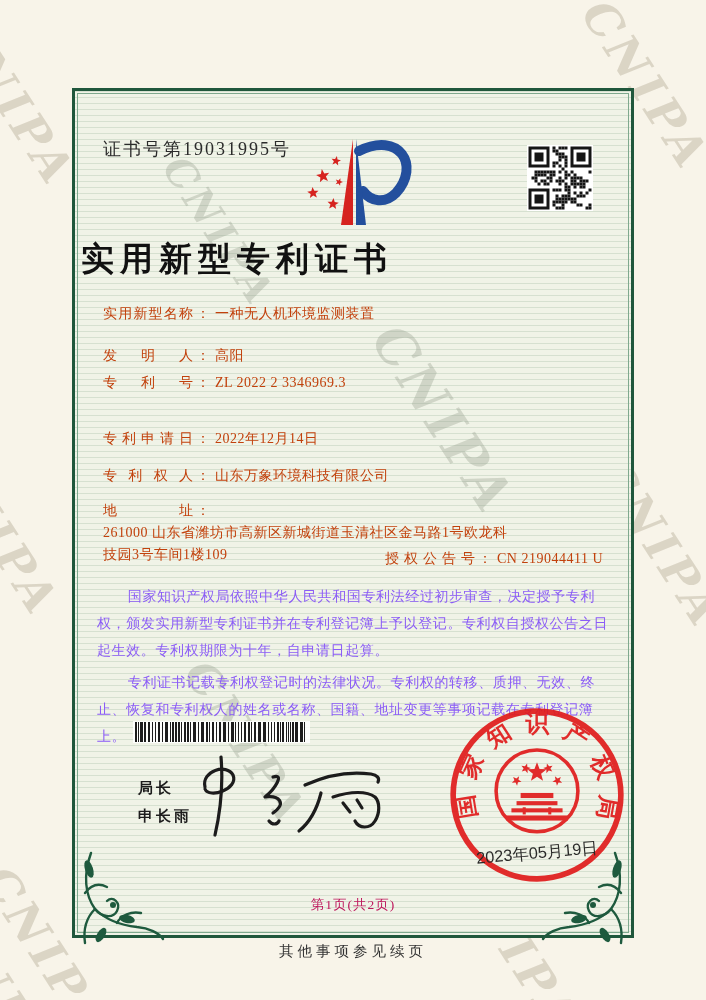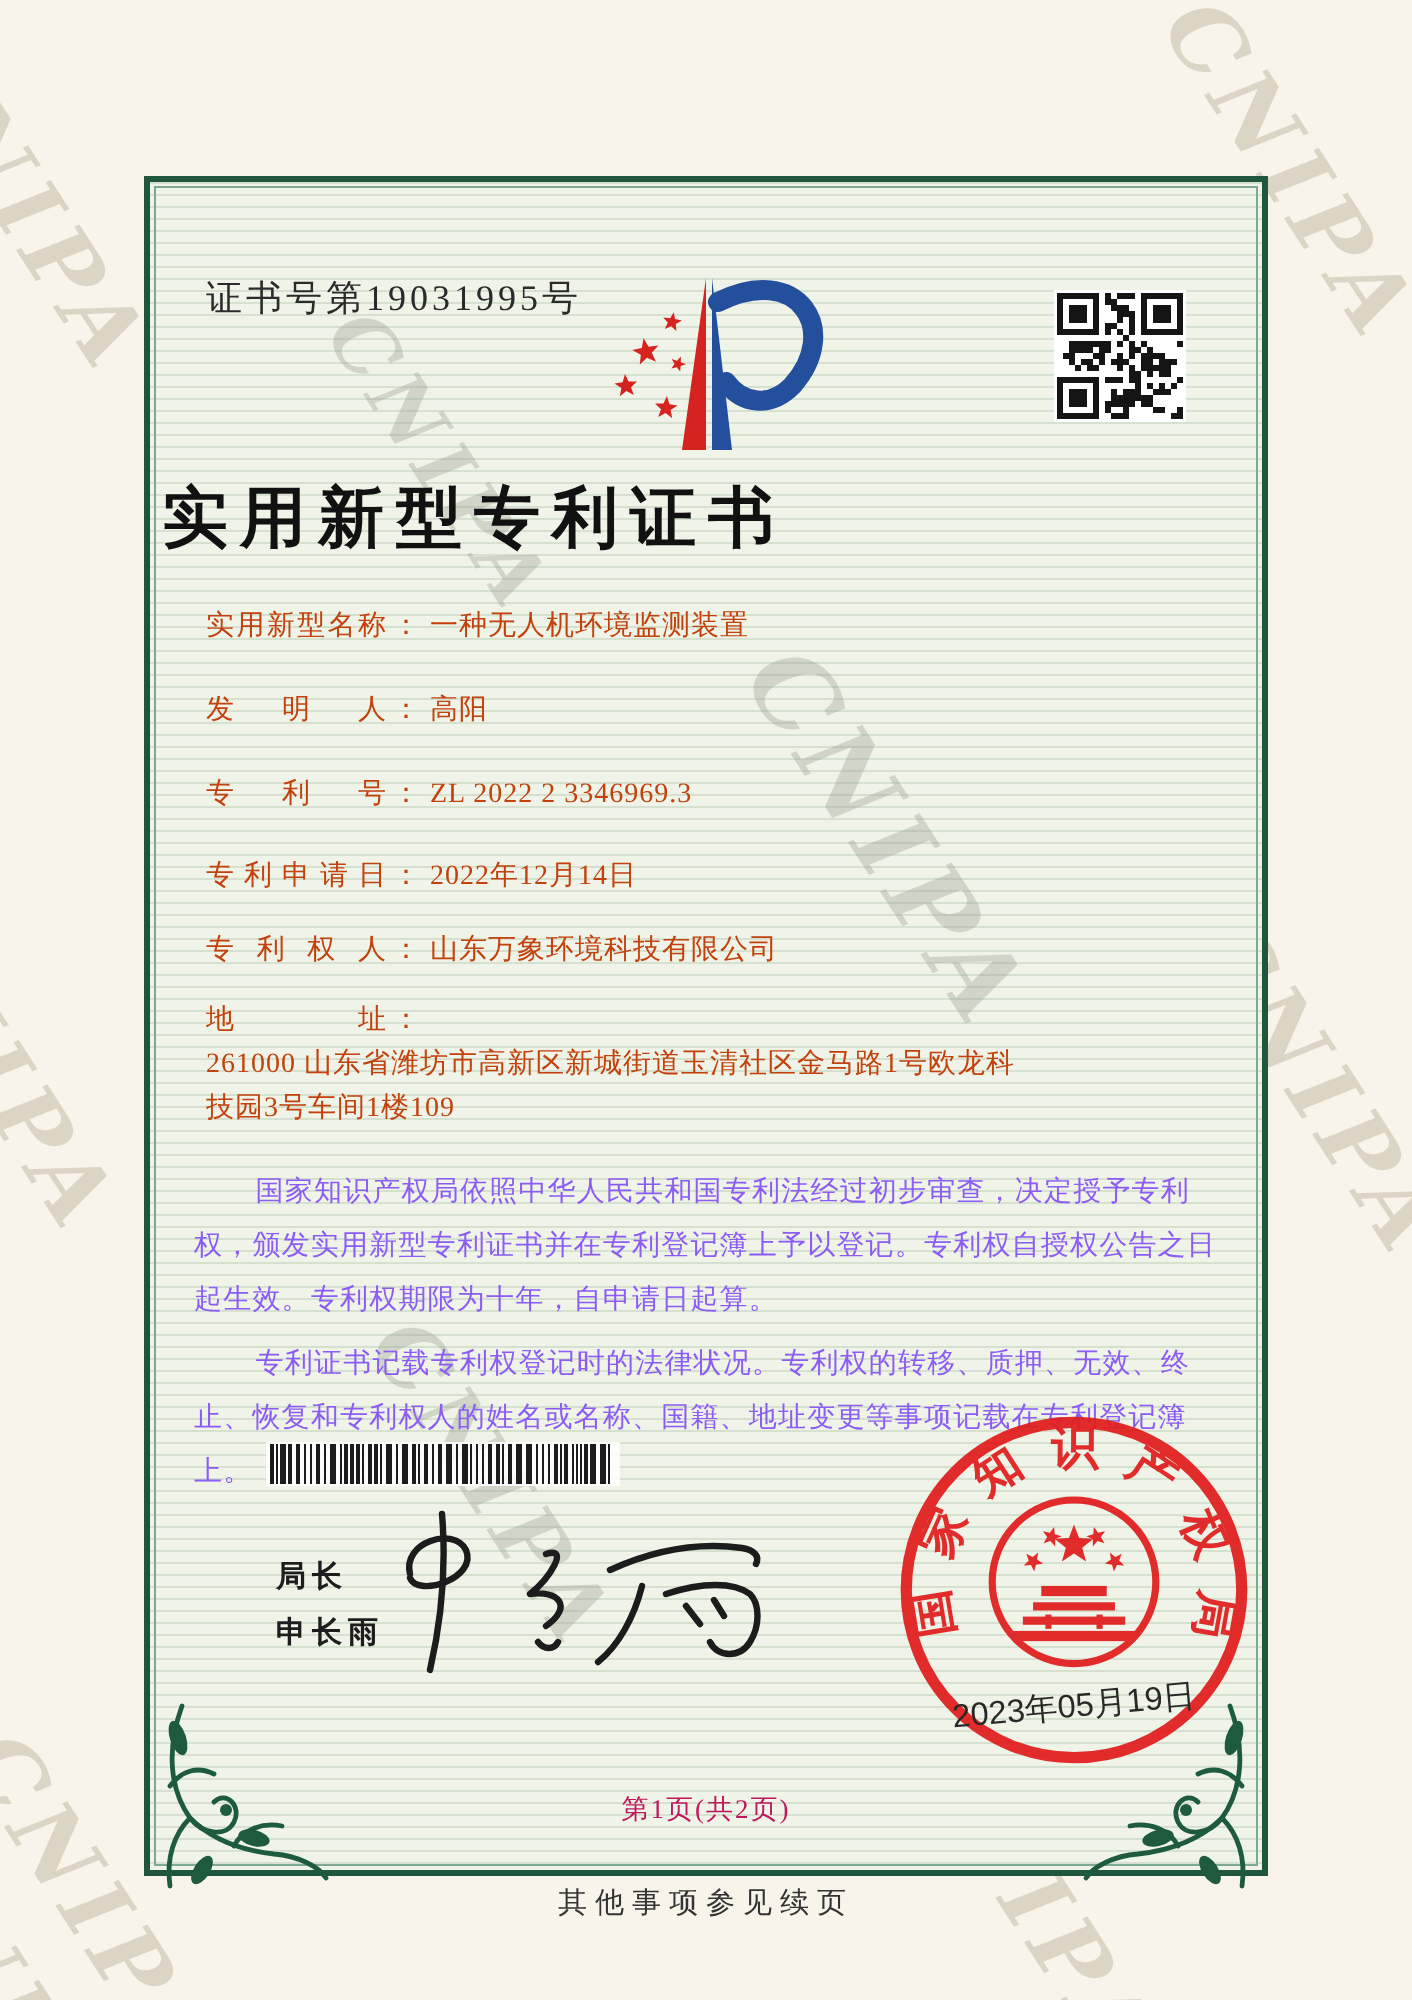--- a/index.html
+++ b/index.html
@@ -286,33 +286,36 @@
 
     <div class="title">实用新型专利证书</div>
 
     <div class="fields">
       <div class="f-row" style="top:212px;">
         <span class="f-label">实用新型名称</span><span class="f-colon">：</span><span class="f-value">一种无人机环境监测装置</span>
       </div>
       <div class="f-row" style="top:254px;">
         <span class="f-label">发明人</span><span class="f-colon">：</span><span class="f-value">高阳</span>
       </div>
-      <div class="f-row" style="top:296px;">
+      <div class="f-row" style="top:281px;">
         <span class="f-label">专利号</span><span class="f-colon">：</span><span class="f-value">ZL 2022 2 3346969.3</span>
       </div>
       <div class="f-row" style="top:337px;">
         <span class="f-label">专利申请日</span><span class="f-colon">：</span><span class="f-value">2022年12月14日</span>
       </div>
       <div class="f-row" style="top:374px;">
         <span class="f-label">专利权人</span><span class="f-colon">：</span><span class="f-value">山东万象环境科技有限公司</span>
       </div>
       <div class="f-row" style="top:409px;">
         <span class="f-label">地址</span><span class="f-colon">：</span><span class="f-value">261000 山东省潍坊市高新区新城街道玉清社区金马路1号欧龙科技园3号车间1楼109</span>
       </div>
       <div class="f-row" style="top:457px;width:520px;">
+        <span class="f-group2">
+          <span class="f-label">授权公告号</span><span class="f-colon">：</span><span class="f-value">CN 219044411 U</span>
+        </span>
       </div>
     </div>
 
     <div class="body-text">
       <p>国家知识产权局依照中华人民共和国专利法经过初步审查，决定授予专利权，颁发实用新型专利证书并在专利登记簿上予以登记。专利权自授权公告之日起生效。专利权期限为十年，自申请日起算。</p>
       <p>专利证书记载专利权登记时的法律状况。专利权的转移、质押、无效、终止、恢复和专利权人的姓名或名称、国籍、地址变更等事项记载在专利登记簿上。</p>
     </div>
 
     <svg class="barcode" width="177" height="22" viewBox="0 0 177 22">
       <rect width="177" height="22" fill="#ffffff" opacity="0.85"></rect>

